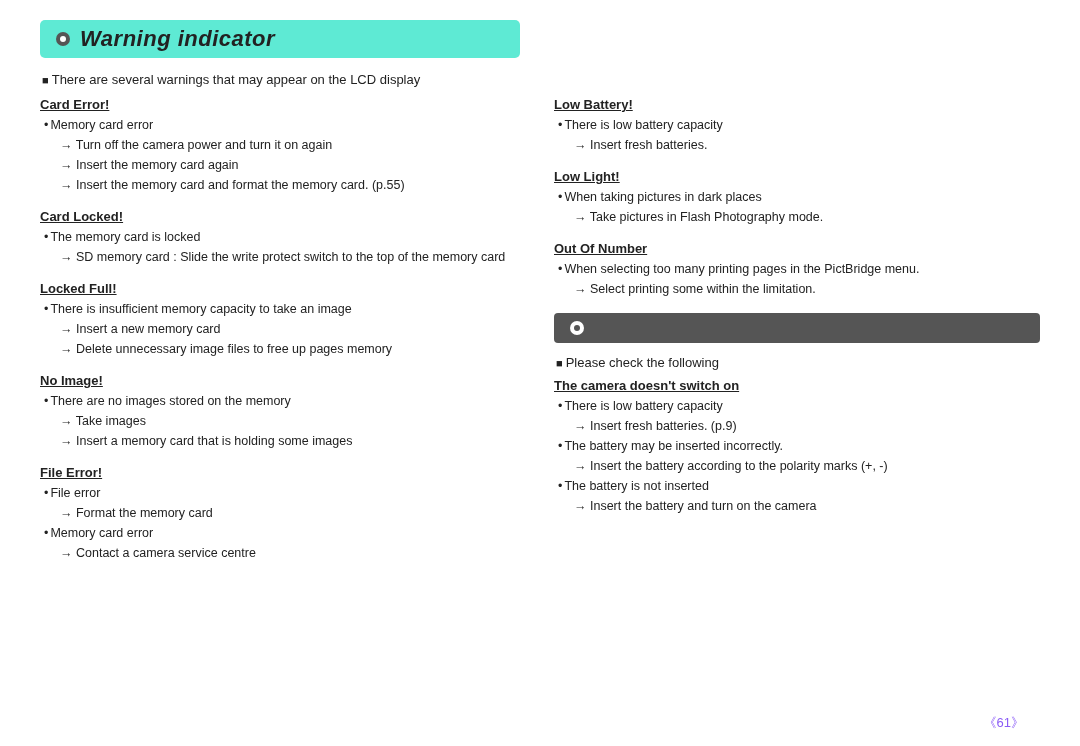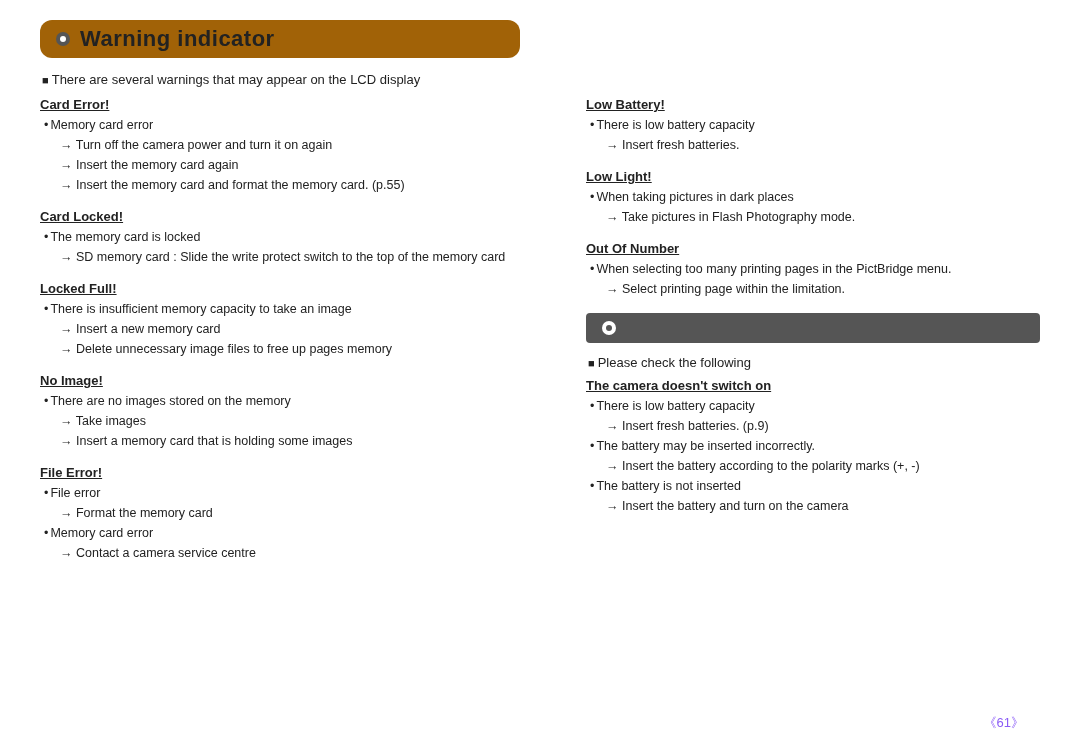--- a/index.html
+++ b/index.html
@@ -16,25 +16,26 @@
       width: 1080px;
       height: 746px;
       padding: 20px 40px 20px 40px;
       position: relative;
       display: flex;
       flex-direction: column;
     }
     .section-title-bar {
       display: flex;
       align-items: center;
-      background: #a16207;
-      border-radius: 12px;
+      background: #5eead4;
+      border-radius: 5px;
       padding: 6px 16px;
       margin-bottom: 14px;
       width: 480px;
+      font-style: italic;
     }
     .bullet-circle {
       width: 14px;
       height: 14px;
       border-radius: 50%;
       background: #555;
       margin-right: 10px;
       flex-shrink: 0;
       display: inline-flex;
       align-items: center;
@@ -58,21 +59,21 @@
       margin-bottom: 10px;
       margin-left: 2px;
     }
     .intro-text::before {
       content: '■ ';
       font-size: 11px;
     }
     .columns {
       display: flex;
       flex: 1;
-      gap: 46px;
+      gap: 14px;
     }
     .col-left {
       width: 500px;
       flex-shrink: 0;
     }
     .col-right {
       flex: 1;
     }
     .warning-block {
       margin-bottom: 14px;
@@ -232,21 +233,21 @@
         <div class="block-content">
           <span class="item">When taking pictures in dark places</span>
           <span class="sub-item">→ Take pictures in Flash Photography mode.</span>
         </div>
       </div>
 
       <div class="warning-block">
         <div class="block-title">Out Of Number</div>
         <div class="block-content">
           <span class="item">When selecting too many printing pages in the PictBridge menu.</span>
-          <span class="sub-item">→ Select printing page within the limitation.</span>
+          <span class="sub-item">→ Select printing some within the limitation.</span>
         </div>
       </div>
 
       <div class="section2-wrapper">
         <div class="section2-title-bar">
           <span class="bullet-circle-white"></span>
         </div>
 
         <div class="intro-text2">Please check the following</div>
 

